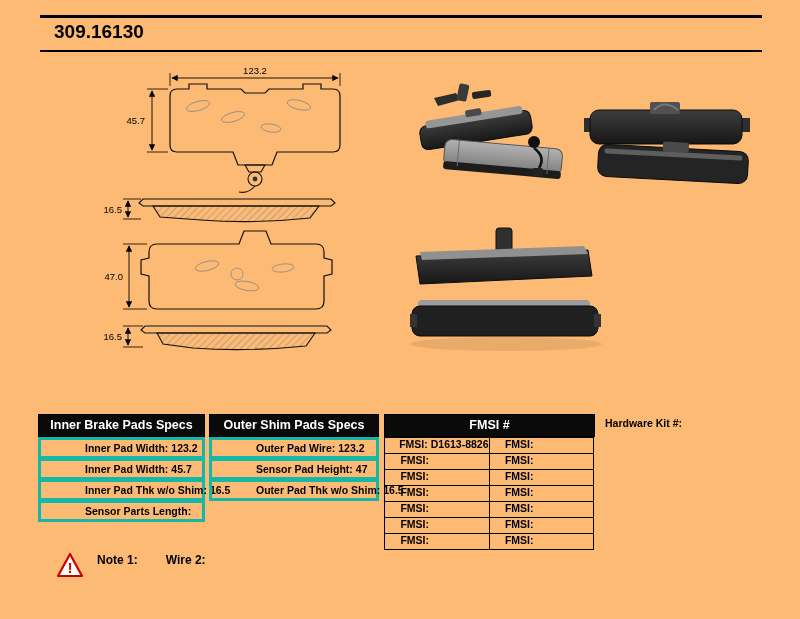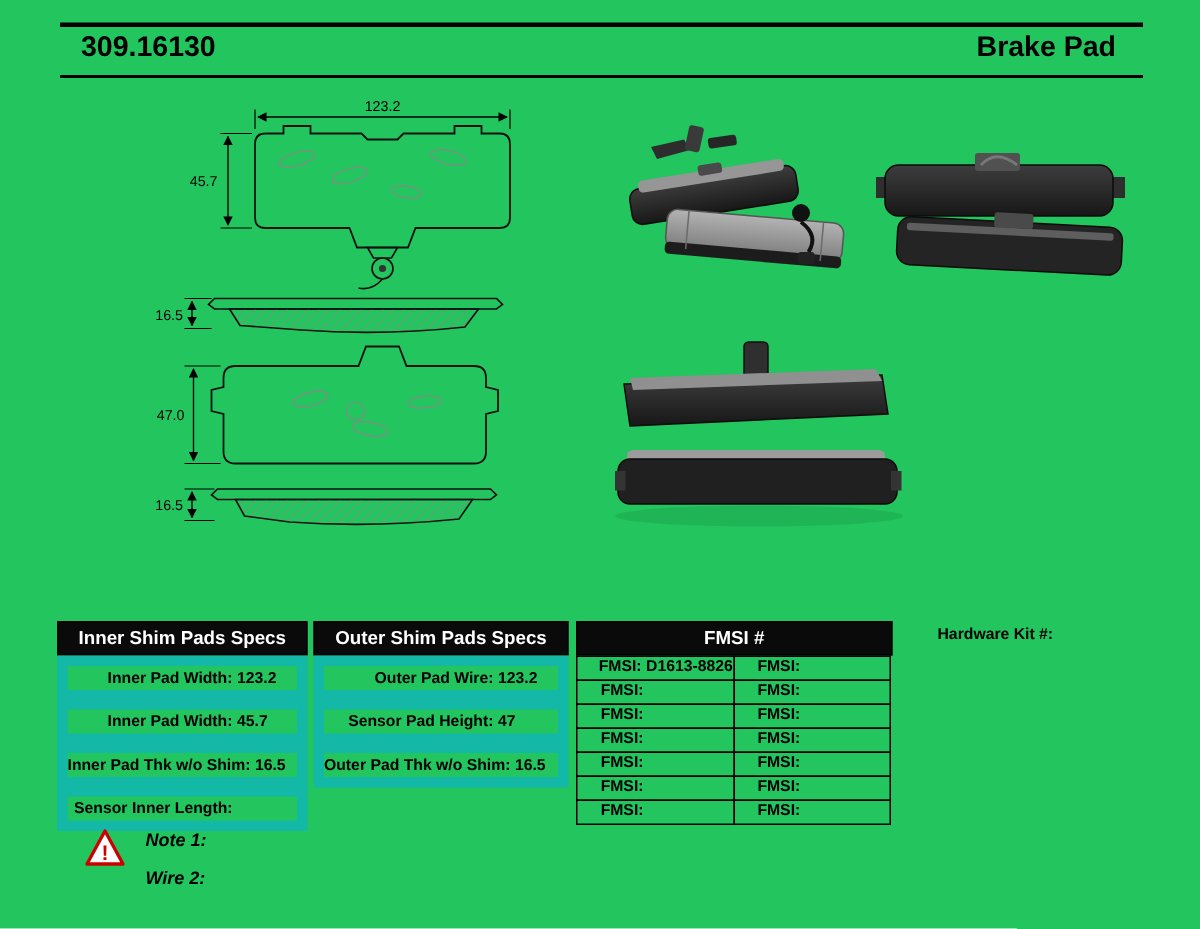--- a/index.html
+++ b/index.html
@@ -1,16 +1,16 @@
 <!DOCTYPE html>
 <html><head>
 <meta charset="utf-8">
 <style>
   html,body{margin:0;padding:0;background:#fff;}
-  .page{position:relative;width:800px;height:619px;background:#22c55e;
+  .page{position:relative;width:800px;height:619px;background:#fdba74;
         font-family:"Liberation Sans",sans-serif;color:#000;overflow:hidden;}
 
   
   .rule-top{position:absolute;left:40px;width:722px;top:15px;height:3px;background:#000;}
   .rule-bottom{position:absolute;left:40px;width:722px;top:50px;height:2px;background:#000;}
   .part-number{position:absolute;left:54px;top:21px;font-size:19px;font-weight:bold;}
   .product-type{position:absolute;right:56px;top:21px;font-size:19px;font-weight:bold;}
 
   
   .drawings{position:absolute;left:95px;top:62px;}
@@ -18,51 +18,50 @@
 
   
   .tables{position:absolute;left:0;top:414px;width:800px;height:160px;}
   .col{position:absolute;top:0;}
   .col-inner{left:38px;width:167px;}
   .col-outer{left:209px;width:170px;}
   .col-fmsi{left:384px;width:211px;}
   .col-related{left:600px;width:164px;}
   .thead{background:#0a0a0a;color:#fff;font-weight:bold;font-size:12.5px;
          height:21px;line-height:21px;text-align:center;border:1px solid #000;}
-  .trow{display:flex;align-items:center;height:16px;border:7px solid #14b8a6;
-        font-size:10.5px;font-weight:bold;}
+  .trow{display:flex;align-items:center;height:16px;border:3px solid #14b8a6;
+        font-size:10.5px;font-weight:bold;padding-left:44px;}
   .trow + .trow{margin-top:-1px;}
   .tlabel{flex:1;text-align:right;white-space:nowrap;}
   .tvalue{width:40px;text-align:left;padding-left:3px;white-space:nowrap;}
   .frow{display:flex;}
   .frow + .frow .fcell{margin-top:-1px;}
   .fcell{width:50%;box-sizing:border-box;border:1px solid #000;height:17px;
          display:flex;font-size:10.5px;font-weight:bold;}
   .fcell + .fcell{margin-left:-1px;}
   .flabel{width:44px;text-align:right;white-space:nowrap;}
   .fvalue{flex:1;text-align:left;padding-left:3px;white-space:nowrap;}
   .rrow{display:flex;align-items:center;height:17px;font-size:10.5px;
-        font-weight:bold;padding-left:5px;margin-left:20px;}
+        font-weight:bold;padding-left:5px;}
   .rrow .tvalue{width:auto;}
 
   
   .notes{position:absolute;left:56px;top:552px;display:flex;gap:13px;align-items:flex-start;}
-  .note-list{display:flex;flex-direction:column;gap:11px;padding-top:1px;font-style:italic;}
+  .note-list{display:flex;flex-direction:row;gap:28px;padding-top:1px;}
   .note-line{font-size:12px;font-weight:bold;}
 
   svg text{font-family:"Liberation Sans",sans-serif;}
 </style>
 </head>
 <body>
 
 <div class="page">
 
   <div class="rule-top"></div>
   <div class="part-number">309.16130</div>
-  <div class="product-type">Brake Pad</div>
   <div class="rule-bottom"></div>
 
   <svg class="drawings" width="300" height="310" viewBox="0 0 300 310">
     <defs>
       <marker id="arr" viewBox="0 0 10 10" refX="9" refY="5" markerWidth="7" markerHeight="7" orient="auto-start-reverse">
         <path d="M0,0 L10,5 L0,10 Z" fill="#000"></path>
       </marker>
       <pattern id="hatch" width="5" height="5" patternUnits="userSpaceOnUse" patternTransform="rotate(45)">
         <line x1="0" y1="0" x2="0" y2="5" stroke="#888" stroke-width="1"></line>
       </pattern>
@@ -172,35 +171,35 @@
       <rect x="8" y="72" width="172" height="10" rx="4" fill="#9b9b9b"></rect>
       <rect x="2" y="78" width="186" height="30" rx="8" fill="#202020" stroke="#0a0a0a"></rect>
       <rect x="0" y="86" width="7" height="13" fill="#343434"></rect>
       <rect x="184" y="86" width="7" height="13" fill="#343434"></rect>
     </g>
   </svg>
 
   <div class="tables">
 
     <div class="col col-inner">
-      <div class="thead">Inner Shim Pads Specs</div>
+      <div class="thead">Inner Brake Pads Specs</div>
       <div class="trow">
         <span class="tlabel">Inner Pad Width:</span>
         <span class="tvalue">123.2</span>
       </div>
       <div class="trow">
         <span class="tlabel">Inner Pad Width:</span>
         <span class="tvalue">45.7</span>
       </div>
       <div class="trow">
         <span class="tlabel">Inner Pad Thk w/o Shim:</span>
         <span class="tvalue">16.5</span>
       </div>
       <div class="trow">
-        <span class="tlabel">Sensor Inner Length:</span>
+        <span class="tlabel">Sensor Parts Length:</span>
         <span class="tvalue"></span>
       </div>
     </div>
 
     <div class="col col-outer">
       <div class="thead">Outer Shim Pads Specs</div>
       <div class="trow">
         <span class="tlabel">Outer Pad Wire:</span>
         <span class="tvalue">123.2</span>
       </div>

